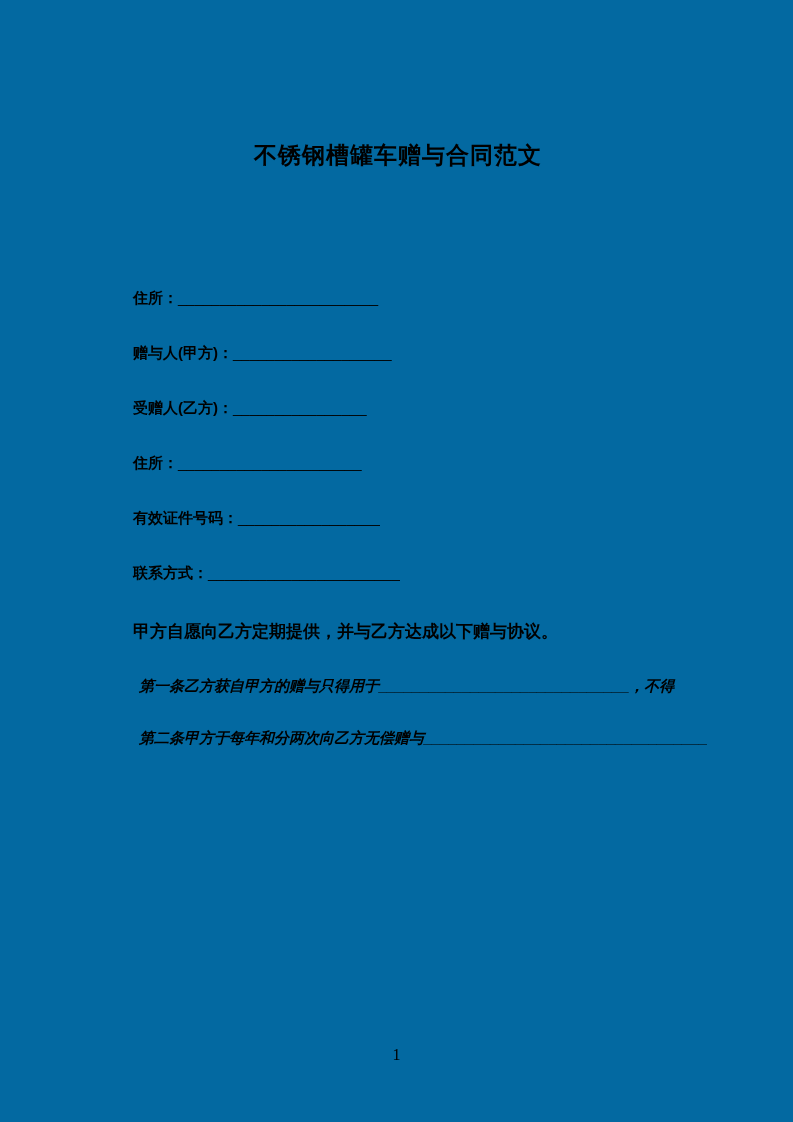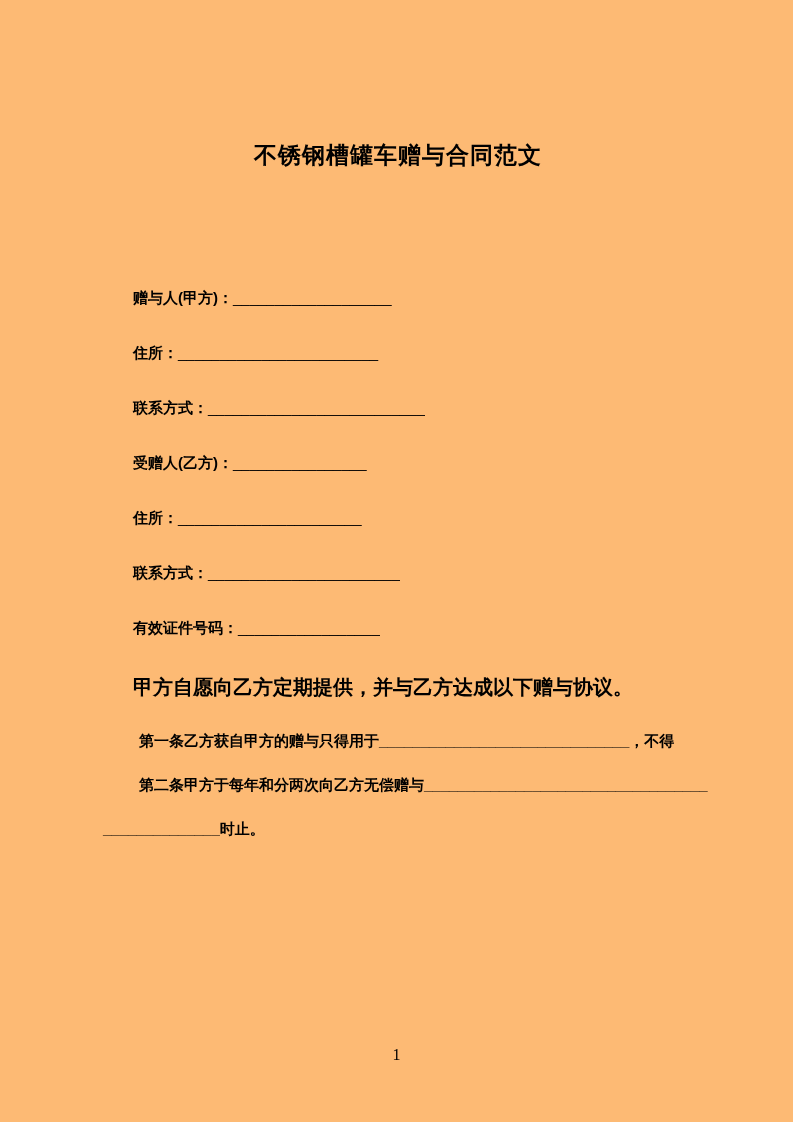--- a/index.html
+++ b/index.html
@@ -1,21 +1,21 @@
 <!DOCTYPE html>
 <html><head>
 <meta charset="utf-8">
 <style>
   * { box-sizing: border-box; }
   html, body { margin: 0; padding: 0; background: #ffffff; }
   .page {
     width: 793px;
     height: 1122px;
     margin: 0 auto;
-    background: #fdba74;
+    background: #0369a1;
     position: relative;
     font-family: "Liberation Sans", "DejaVu Sans", sans-serif;
     color: #000000;
     overflow: hidden;
   }
   .content {
     padding: 0 100px 0 103px;
   }
   .doc-title {
     margin: 0;
@@ -35,43 +35,44 @@
     line-height: 20px;
     margin-bottom: 35px;
     padding-left: 30px; 
     white-space: nowrap;
   }
   .blank {
     font-weight: 400;
     letter-spacing: 0;
   }
   .para {
-    font-size: 20px;
+    font-size: 17px;
     font-weight: 600;
     line-height: 28px;
     margin: 0;
   }
   .intro {
     margin-top: 0;
     text-indent: 30px;
   }
   .clause {
-    margin-top: 16px;
+    margin-top: 24px;
   }
   .clause-first {
     margin-top: 26px;
   }
   .line { 
     font-size: 15px;
     font-weight: 600;
     line-height: 28px;
     white-space: nowrap;
   }
   .line.indent {
     padding-left: 36px;
+    font-style: italic;
   }
   .page-number {
     position: absolute;
     bottom: 58px;
     left: 0;
     width: 100%;
     text-align: center;
     font-family: "Liberation Serif", "DejaVu Serif", serif;
     font-size: 16px;
     font-weight: 400;
@@ -80,52 +81,48 @@
 </head>
 <body>
 
 <div class="page">
   <div class="content">
 
     <h1 class="doc-title">不锈钢槽罐车赠与合同范文</h1>
 
     <div class="fields">
       <div class="field">
-        <span>赠与人(甲方)：</span><span class="blank">___________________</span>
-      </div>
-      <div class="field">
         <span>住所：</span><span class="blank">________________________</span>
       </div>
       <div class="field">
-        <span>联系方式：</span><span class="blank">__________________________</span>
+        <span>赠与人(甲方)：</span><span class="blank">___________________</span>
       </div>
       <div class="field">
         <span>受赠人(乙方)：</span><span class="blank">________________</span>
       </div>
       <div class="field">
         <span>住所：</span><span class="blank">______________________</span>
       </div>
       <div class="field">
-        <span>联系方式：</span><span class="blank">_______________________</span>
+        <span>有效证件号码：</span><span class="blank">_________________</span>
       </div>
       <div class="field">
-        <span>有效证件号码：</span><span class="blank">_________________</span>
+        <span>联系方式：</span><span class="blank">_______________________</span>
       </div>
     </div>
 
     <p class="para intro">甲方自愿向乙方定期提供，并与乙方达成以下赠与协议。</p>
 
     <div class="clause clause-first">
       <div class="line indent">第一条乙方获自甲方的赠与只得用于______________________________，不得</div>
     </div>
 
     <div class="clause">
       <div class="line indent">第二条甲方于每年和分两次向乙方无偿赠与__________________________________</div>
     </div>
 
     <div class="clause">
-      <div class="line">______________时止。</div>
     </div>
 
   </div>
 
   <div class="page-number">1</div>
 </div>
 
 </body></html>

